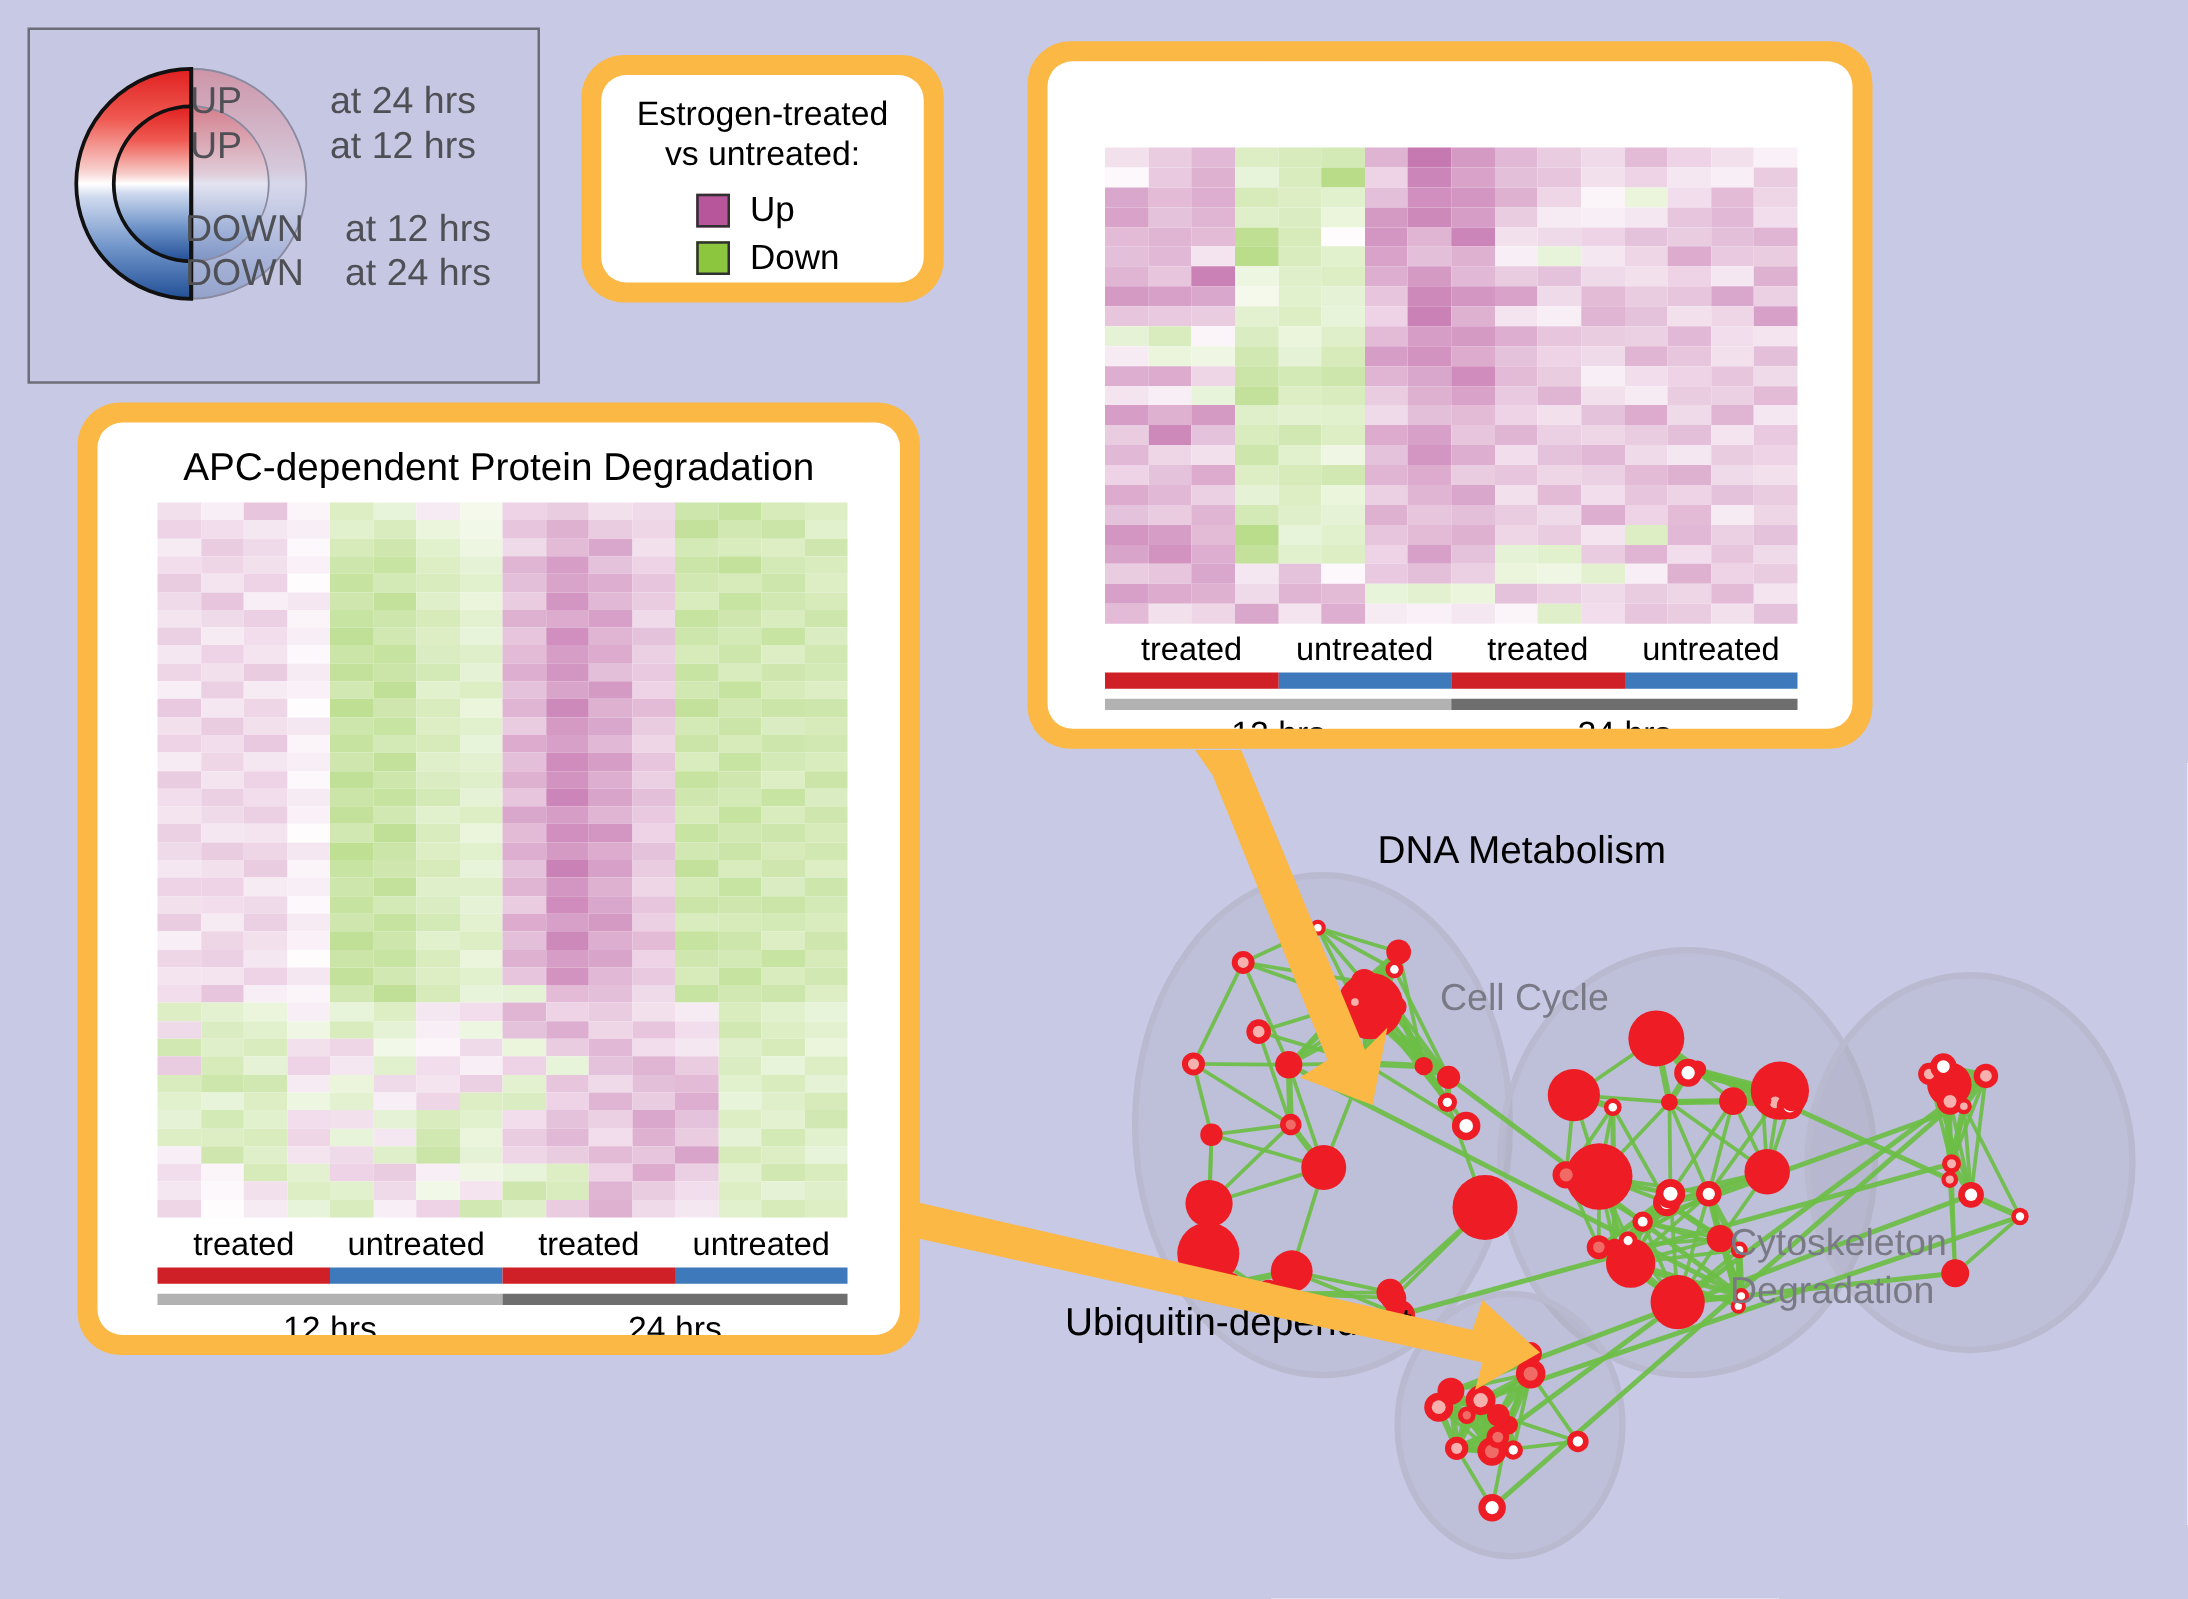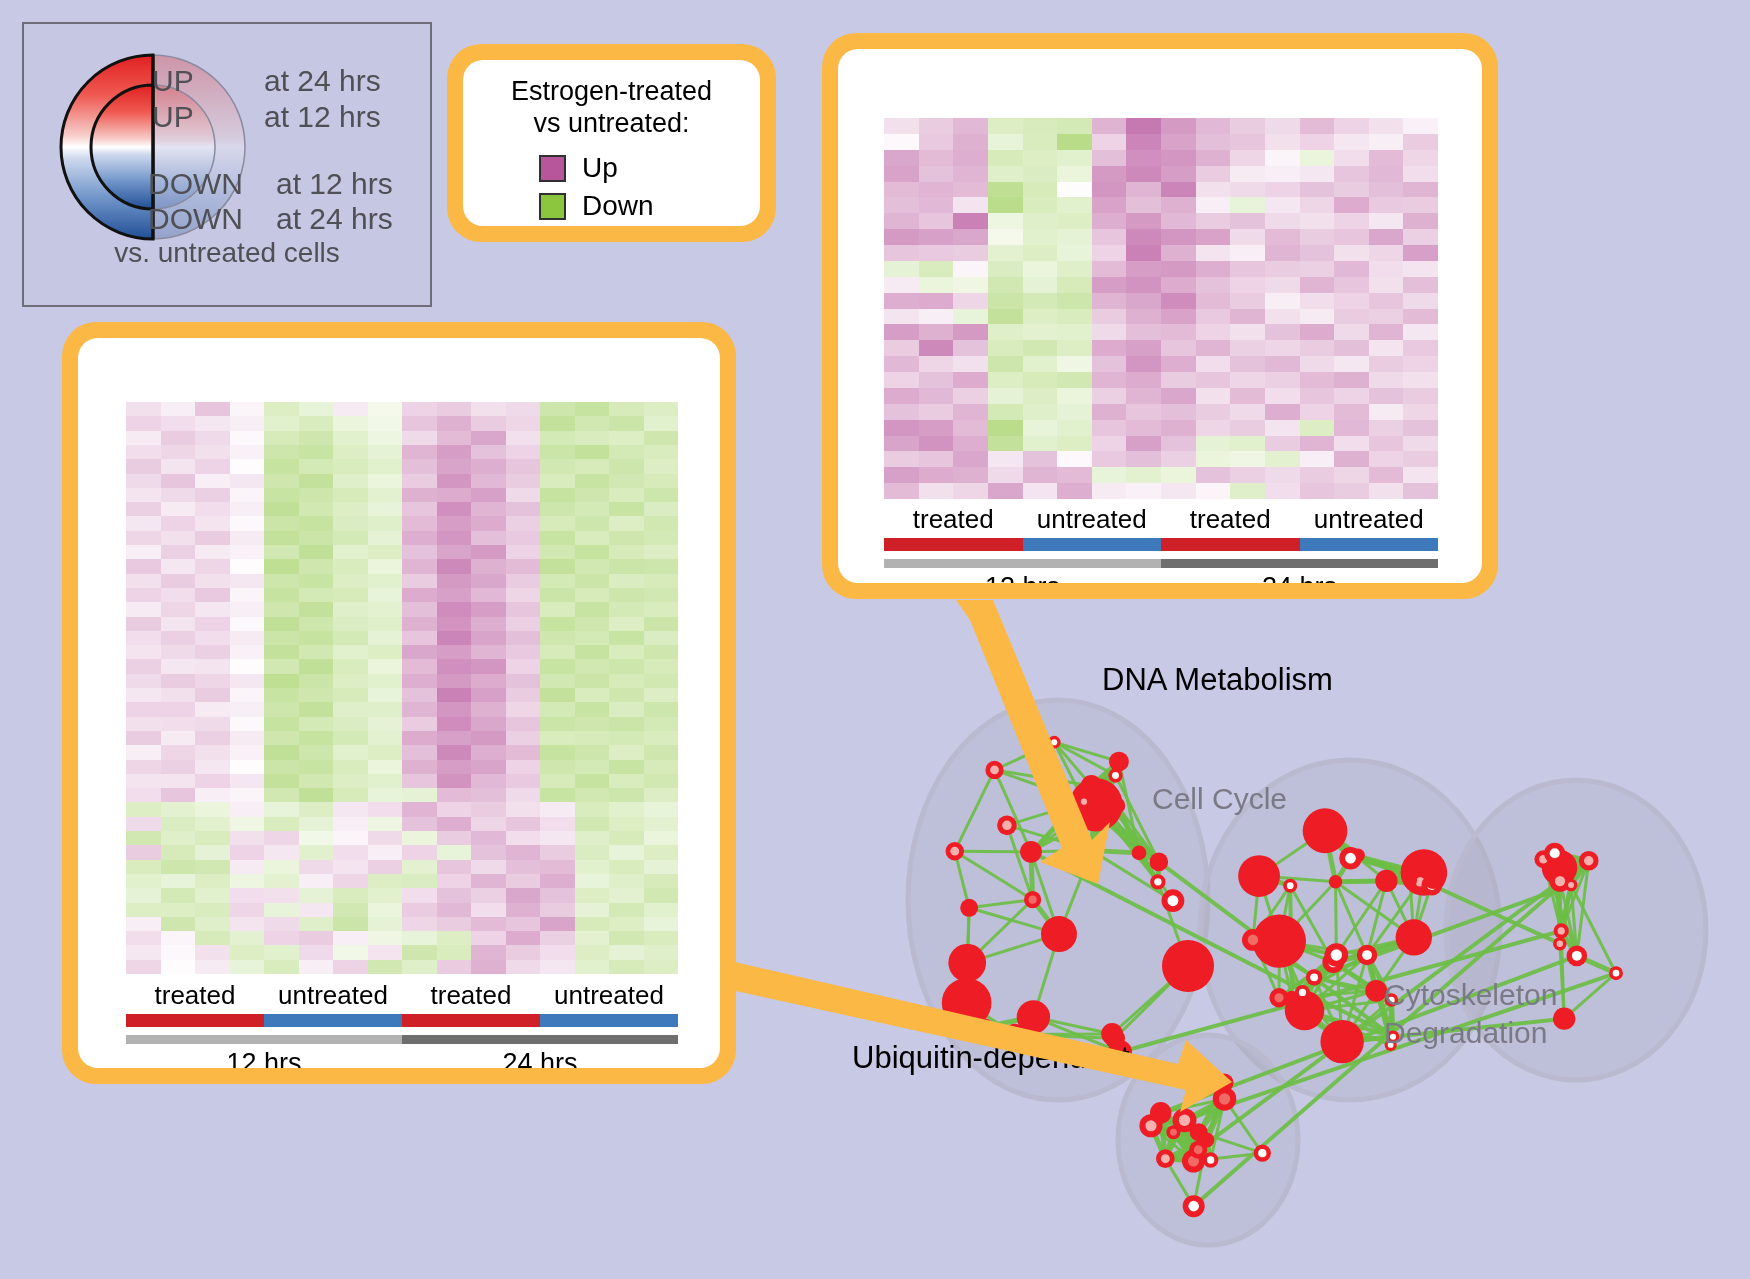--- a/index.html
+++ b/index.html
@@ -14,21 +14,21 @@
   #keyfoot{position:absolute;left:0;top:212px;width:100%;text-align:center;
            font-size:28px;color:#4f5055;line-height:1.22;}
 
   
   .opanel{position:absolute;background:#fbb845;border-radius:34px;
           box-shadow:0 0 0 0 transparent;}
   .opanel > .inner{position:absolute;left:16px;top:16px;right:16px;bottom:16px;
           background:#ffffff;border-radius:20px;overflow:hidden;}
 
   
-  #legendbox{left:447px;top:44px;width:329px;height:198px;}
+  #legendbox{left:465px;top:44px;width:290px;height:198px;}
   #legendbox .inner{display:block;}
   .lg-title{position:absolute;left:0;top:16px;width:100%;text-align:center;
             font-size:27px;color:#000;line-height:1.18;}
   .lg-row{position:absolute;display:flex;align-items:center;gap:16px;}
   .lg-sw{width:27px;height:27px;border:2px solid #303030;box-sizing:border-box;}
   .lg-txt{font-size:28px;color:#000;}
 
   
   .hm-title{position:absolute;left:0;width:100%;text-align:center;
             font-size:31px;color:#000;font-weight:400;}
@@ -88,21 +88,20 @@
     <div class="keylab" style="left:128px;top:40px;">UP</div>
     <div class="keylab" style="left:240px;top:40px;">at 24 hrs</div>
     <div class="keylab" style="left:128px;top:76px;">UP</div>
     <div class="keylab" style="left:240px;top:76px;">at 12 hrs</div>
     <div class="keylab" style="left:124px;top:143px;">DOWN</div>
     <div class="keylab" style="left:252px;top:143px;">at 12 hrs</div>
     <div class="keylab" style="left:124px;top:178px;">DOWN</div>
     <div class="keylab" style="left:252px;top:178px;">at 24 hrs</div>
 
     <div id="keyfoot">
-      <div>vs. untreated cells</div>
     </div>
   </div>
 
   <div class="opanel" id="legendbox">
     <div class="inner">
       <div class="lg-title">
         <div>Estrogen-treated</div>
         <div>vs untreated:</div>
       </div>
       <div class="lg-row" style="left:76px;top:92px;">
@@ -524,20 +523,21 @@
         <div class="tlabels">
             <span style="left: 25%;">12 hrs</span>
             <span style="left: 75%;">24 hrs</span>
           </div>
       </div>
     </div>
   </div>
 
   <div class="opanel" id="apcpanel" style="left:62px;top:322px;width:674px;height:762px;">
     <div class="inner">
+      <div class="hm-title" style="top:18px;">APC-dependent Protein Degradation</div>
       <div class="hmgrid" id="hm-apc" style="left: 48px; top: 64px; width: 552px; height: 572px; grid-template-columns: repeat(16, 1fr); grid-template-rows: repeat(40, 1fr);">
           <i style="background: rgb(242, 225, 237);"></i>
           <i style="background: rgb(248, 238, 245);"></i>
           <i style="background: rgb(231, 198, 221);"></i>
           <i style="background: rgb(251, 245, 249);"></i>
           <i style="background: rgb(221, 238, 197);"></i>
           <i style="background: rgb(232, 244, 217);"></i>
           <i style="background: rgb(246, 235, 243);"></i>
           <i style="background: rgb(244, 249, 236);"></i>
           <i style="background: rgb(237, 211, 229);"></i>

